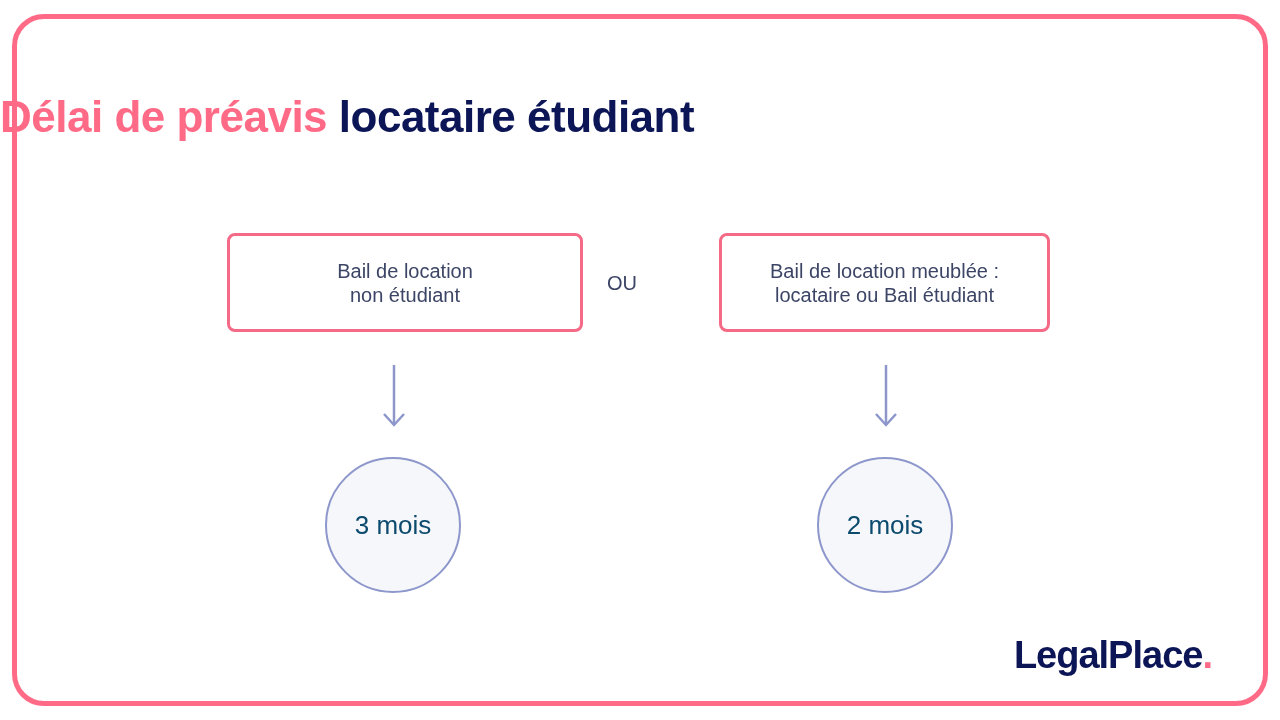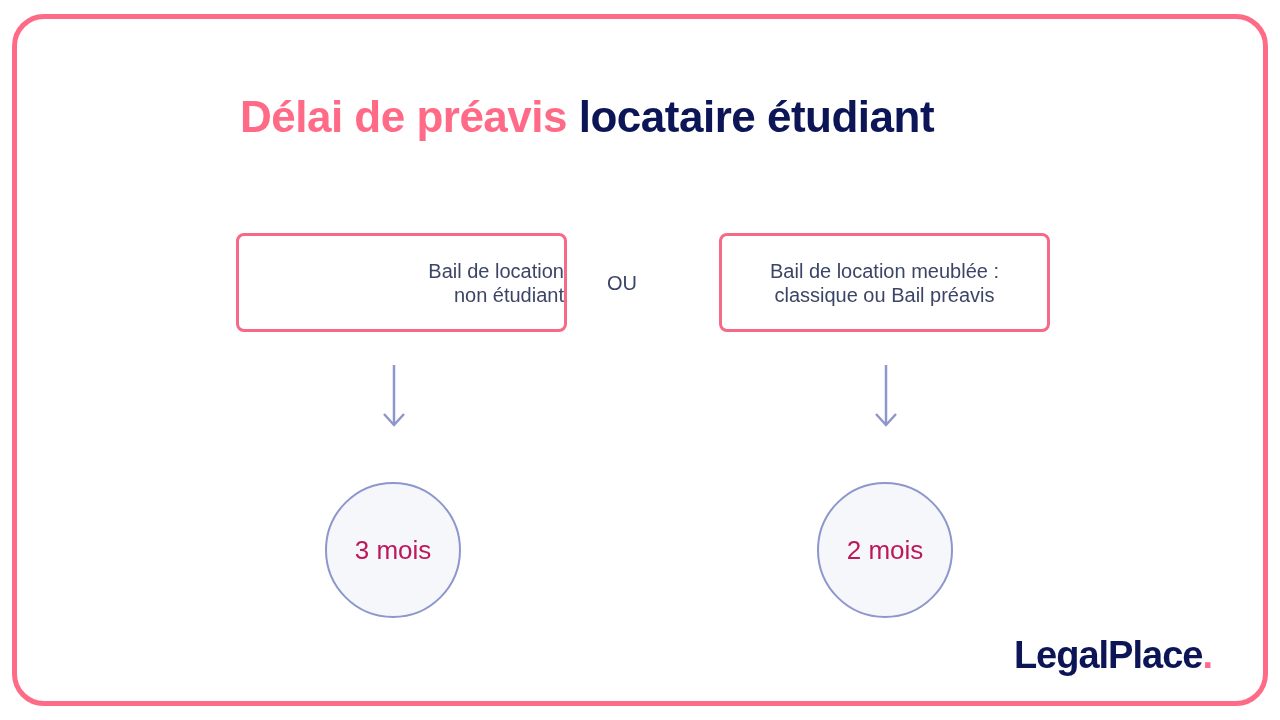--- a/index.html
+++ b/index.html
@@ -1,26 +1,26 @@
 <!DOCTYPE html>
 <html><head>
 <meta charset="utf-8">
 <style>
   html, body { margin:0; padding:0; background:#ffffff; }
   body { width:1280px; height:720px; position:relative; overflow:hidden; font-family:"Liberation Sans", sans-serif; }
   .frame { position:absolute; left:12px; top:14px; width:1246px; height:682px; border:5px solid #ff6b87; border-radius:32px; background:#fff; }
-  .title { position:absolute; left:0; width:1086px; top:92px; text-align:center; font-size:44px; font-weight:bold; letter-spacing:-0.5px;padding-left:44px; }
+  .title { position:absolute; left:0; width:1086px; top:92px; font-size:44px; font-weight:bold; letter-spacing:-0.5px; }
   .title .pink { color:#ff6b87; }
   .title .navy { color:#0c1657; }
   .box { position:absolute; top:233px; height:99px; border:3px solid #f56a86; border-radius:8px; background:#fff; box-sizing:border-box; display:flex; flex-direction:column; align-items:center; justify-content:center; color:#3c4566; font-size:20px; line-height:24px; text-align:center; }
-  .box1 { left:236px; width:331px;align-items:flex-end; }
+  .box1 { left:227px; width:356px; }
   .box2 { left:719px; width:331px; }
   .ou { position:absolute; left:583px; width:78px; top:272px; text-align:center; color:#3c4566; font-size:20px; }
   .arrow { position:absolute; width:30px; height:62px; }
-  .circle { position:absolute; top:482px; width:136px; height:136px; border:2px solid #8e97cc; border-radius:50%; background:#f5f7fb; display:flex; align-items:center; justify-content:center; color:#be185d; font-size:26px; box-sizing:border-box; }
+  .circle { position:absolute; top:457px; width:136px; height:136px; border:2px solid #8e97cc; border-radius:50%; background:#f5f7fb; display:flex; align-items:center; justify-content:center; color:#0c4a6e; font-size:26px; box-sizing:border-box; }
   .logo { position:absolute; right:68px; top:634px; font-size:38px; font-weight:bold; color:#0c1657; letter-spacing:-1px; }
   .logo .dot { color:#ff6b87; }
 </style>
 </head>
 <body>
 
 <div class="frame"></div>
 
 <div class="title">
   <span class="pink">Délai de préavis</span>
@@ -29,21 +29,21 @@
 
 <div class="box box1">
   <span>Bail de location</span>
   <span>non étudiant</span>
 </div>
 
 <div class="ou">OU</div>
 
 <div class="box box2">
   <span>Bail de location meublée :</span>
-  <span>classique ou Bail préavis</span>
+  <span>locataire ou Bail étudiant</span>
 </div>
 
 <svg class="arrow" style="left:379px; top:365px;" viewBox="0 0 30 62">
   <line x1="15" y1="0" x2="15" y2="60" stroke="#8e97cc" stroke-width="2.5"></line>
   <polyline points="5,49 15,60 25,49" fill="none" stroke="#8e97cc" stroke-width="2.5"></polyline>
 </svg>
 
 <svg class="arrow" style="left:871px; top:365px;" viewBox="0 0 30 62">
   <line x1="15" y1="0" x2="15" y2="60" stroke="#8e97cc" stroke-width="2.5"></line>
   <polyline points="5,49 15,60 25,49" fill="none" stroke="#8e97cc" stroke-width="2.5"></polyline>

